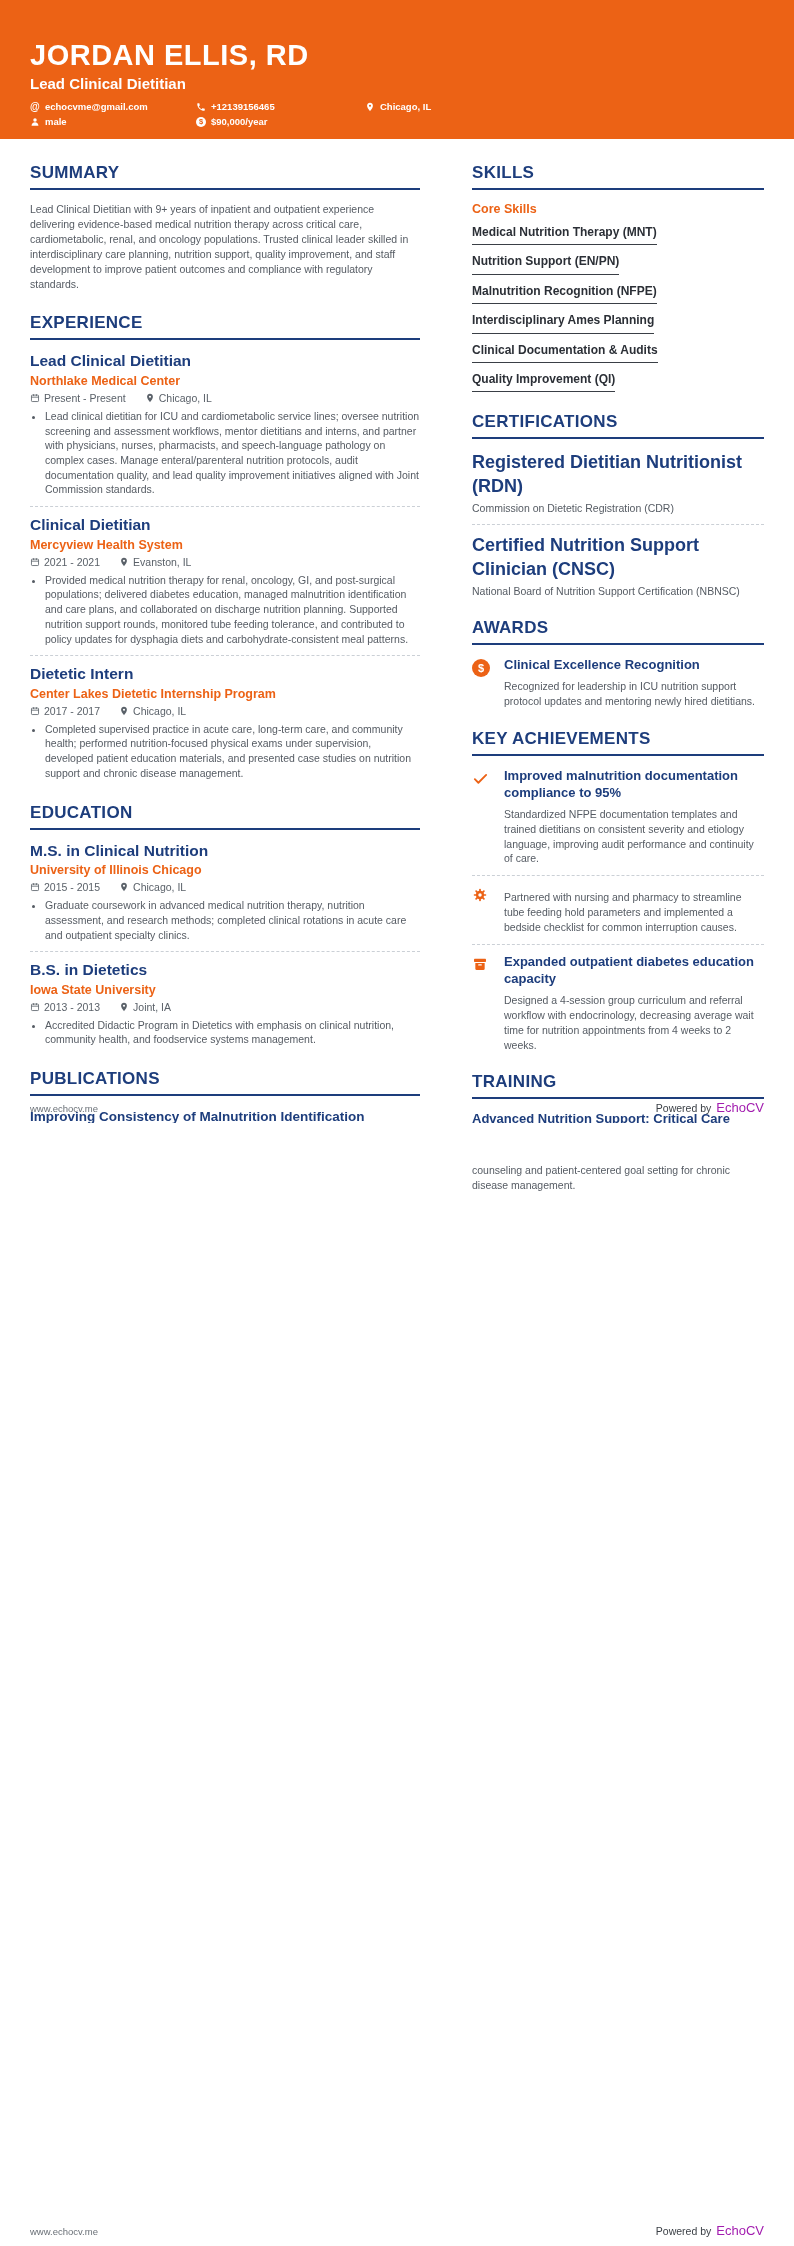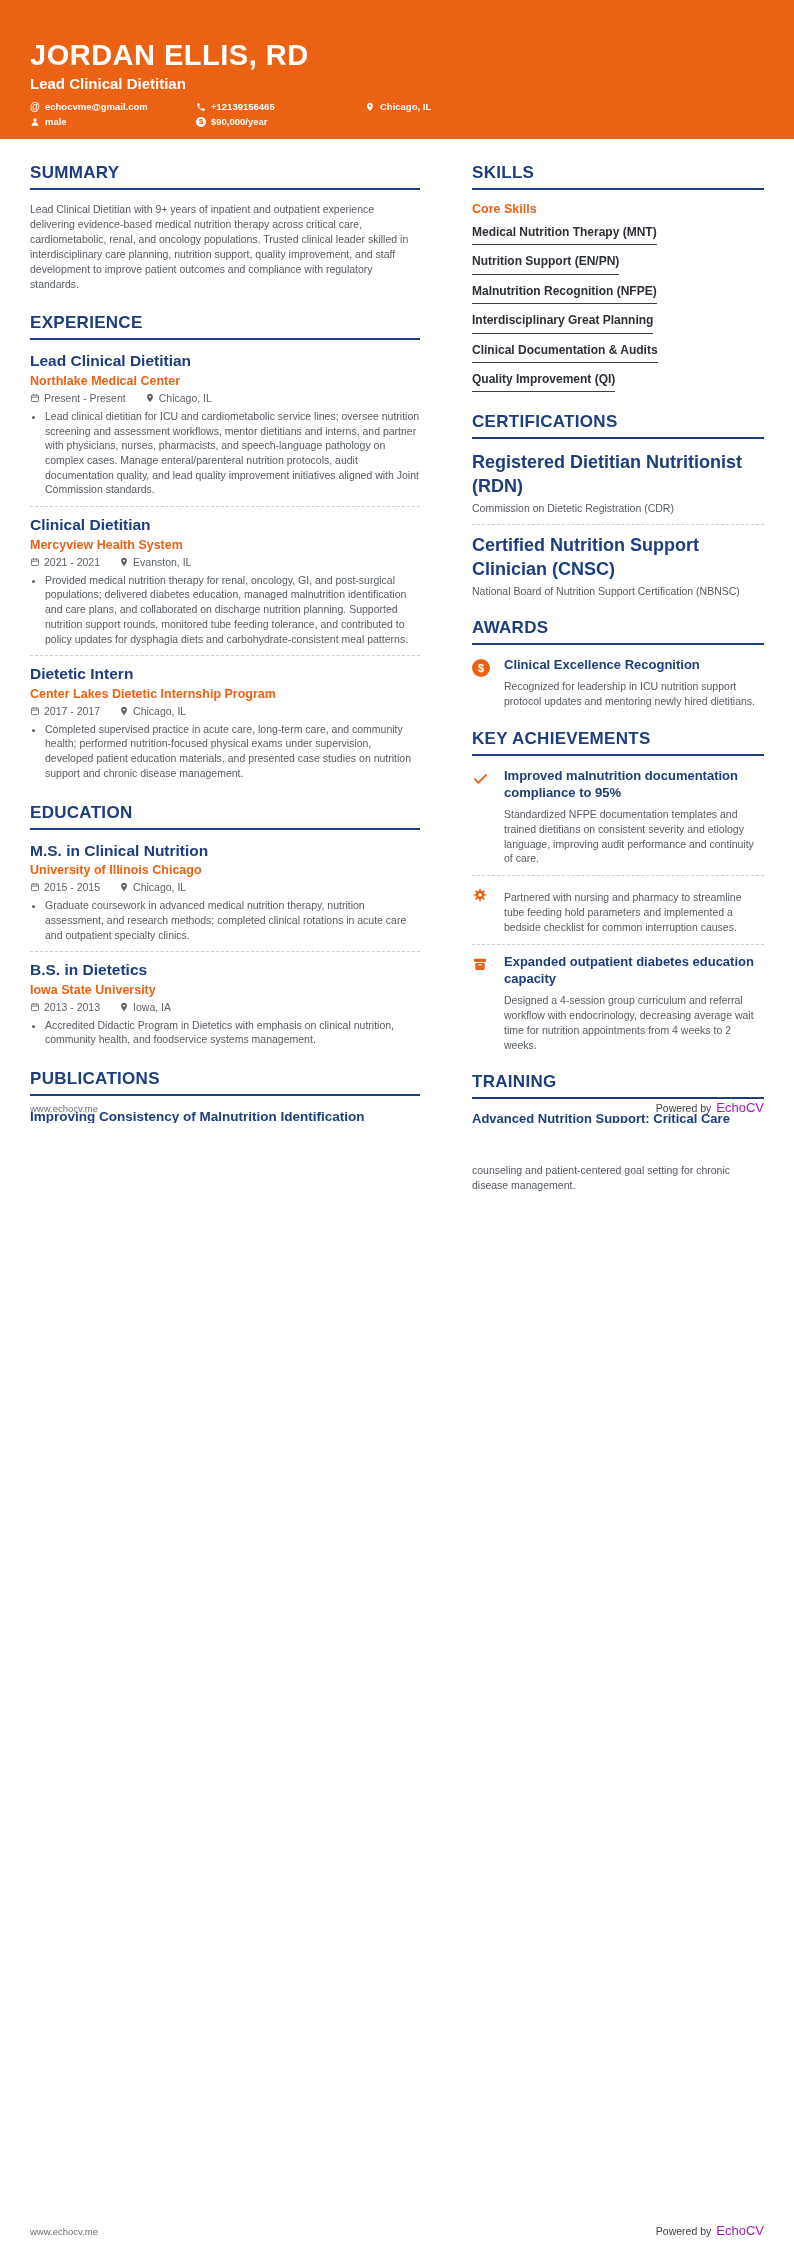--- a/index.html
+++ b/index.html
@@ -275,21 +275,21 @@
                   </span>
                   <span>2013 - 2013</span>
                 </span>
               <span class="mitem">
                   <span class="ic">
                     <svg viewBox="0 0 24 24" width="10" height="10" fill="currentColor">
                       <path d="M12 2c-3.9 0-7 3.1-7 7 0 5.2 7 13 7 13s7-7.8 7-13c0-3.9-3.1-7-7-7z"></path>
                       <circle cx="12" cy="9" r="2.6" fill="#fff"></circle>
                     </svg>
                   </span>
-                  <span>Iowa, IA</span>
+                  <span>Joint, IA</span>
                 </span>
             </div>
             <ul class="bullets">
               <li>Accredited Didactic Program in Dietetics with emphasis on clinical nutrition, community health, and foodservice systems management.</li>
             </ul>
           </div>
         </div>
 
         <div class="lsec">
           <div class="sec-h">PUBLICATIONS</div>
@@ -302,21 +302,21 @@
       </div>
 
       <div class="col-right">
 
         <div class="rsec">
           <div class="sec-h">SKILLS</div>
           <div class="skill-group">Core Skills</div>
           <div class="skill">Medical Nutrition Therapy (MNT)</div>
           <div class="skill">Nutrition Support (EN/PN)</div>
           <div class="skill">Malnutrition Recognition (NFPE)</div>
-          <div class="skill">Interdisciplinary Great Planning</div>
+          <div class="skill">Interdisciplinary Ames Planning</div>
           <div class="skill">Clinical Documentation &amp; Audits</div>
           <div class="skill">Quality Improvement (QI)</div>
         </div>
 
         <div class="rsec">
           <div class="sec-h">CERTIFICATIONS</div>
           <div>
             <div class="cert-title">Registered Dietitian Nutritionist (RDN)</div>
             <div class="cert-org">Commission on Dietetic Registration (CDR)</div>
           </div>

